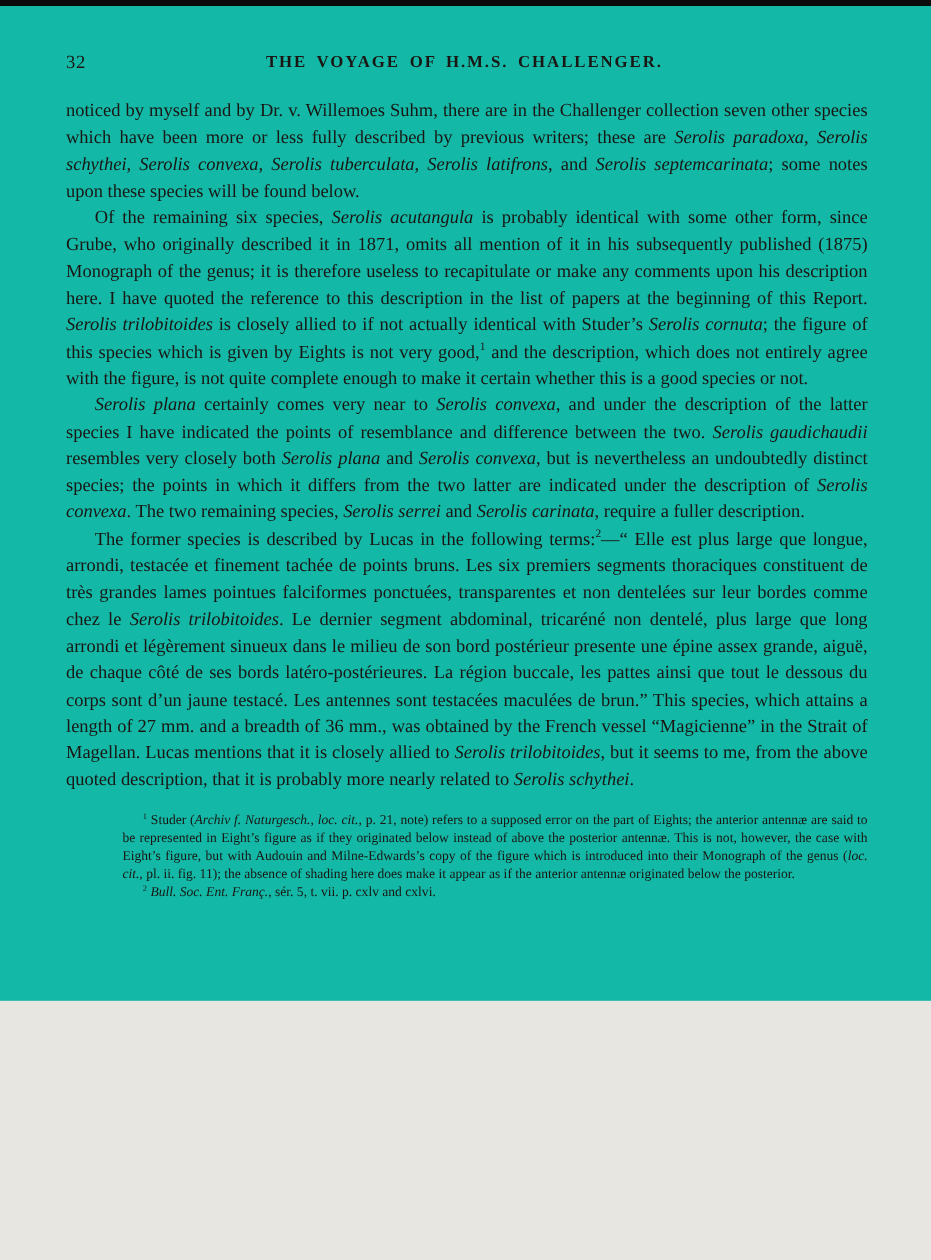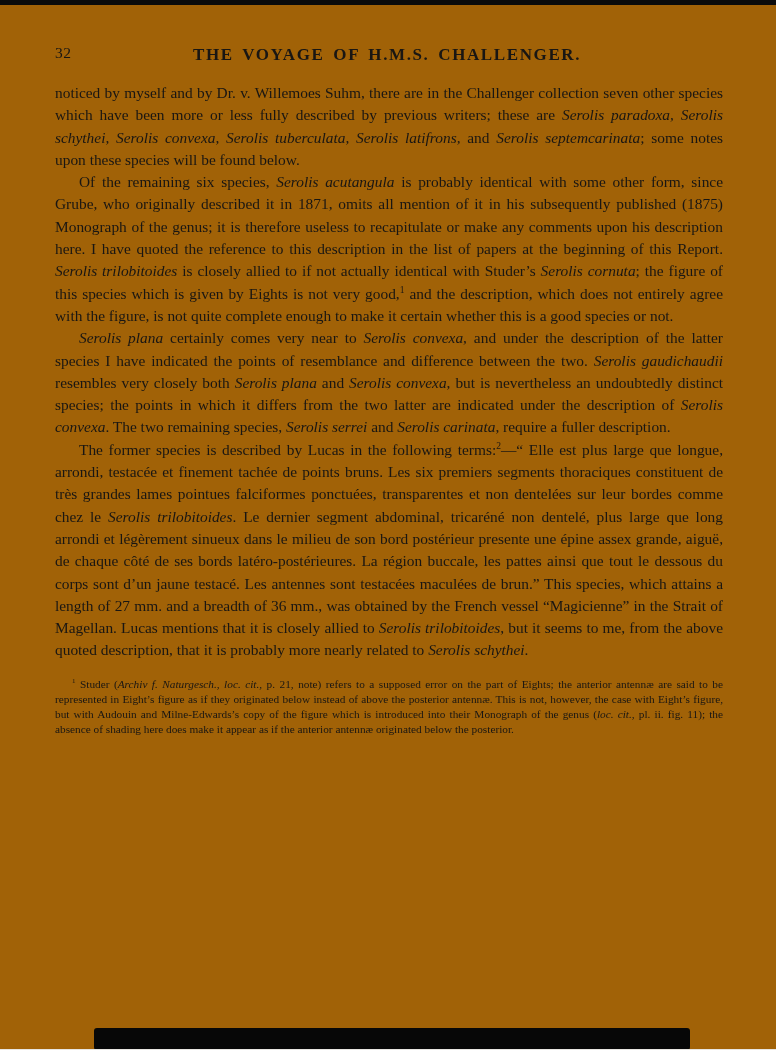--- a/index.html
+++ b/index.html
@@ -4,22 +4,22 @@
 <style>
   html,body{margin:0;padding:0;}
   body{
     width:776px;height:1050px;
     background:#e8e6e1;
     font-family:"Liberation Serif", serif;
     -webkit-font-smoothing:antialiased;
   }
   .sheet{
     position:relative;
-    width:776px;height:1049px;
-    background:#a16207;
+    width:776px;height:834px;
+    background:#14b8a6;
     color:#191613;
     overflow:hidden;
   }
   .scan-top-edge{
     position:absolute;top:0;left:0;width:776px;height:5px;
     background:#0b0b0b;
   }
   .scan-bottom-bar{
     position:absolute;left:94px;top:1028px;width:596px;height:22px;
     background:#070707;border-radius:3px;
@@ -27,36 +27,37 @@
   .header{
     position:absolute;top:44px;left:55px;width:668px;height:20px;
   }
   .page-number{
     position:absolute;left:0;top:0;
     font-size:15.5px;letter-spacing:.5px;
   }
   .running-title{
     position:absolute;left:0;right:4px;top:1px;
     text-align:center;
-    font-size:17px;font-weight:bold;letter-spacing:1.6px;
+    font-size:14px;font-weight:bold;letter-spacing:1.6px;
     word-spacing:3px;
   }
   .content{
     position:absolute;top:82px;left:55px;width:668px;
     text-align:justify;
     font-size:15.4px;line-height:22.3px;
   }
   .para{margin:0;}
   .para.indent{text-indent:24px;font-family:Liberation Serif, serif;}
   .it{font-style:italic;}
   sup{font-size:.62em;line-height:0;vertical-align:super;}
   .footnotes{
     margin-top:15px;
     font-size:11.3px;line-height:15px;
     text-align:justify;
+    margin-left:47px;
   }
   .fnote{margin:0;text-indent:17px;}
 </style>
 </head>
 <body>
 
 <div class="sheet">
 
   <div class="scan-top-edge"></div>
 
@@ -67,18 +68,19 @@
 
   <div class="content">
     <div>
         <p class="para"><span>noticed by myself and by Dr. v. Willemoes Suhm, there are in the Challenger collection seven other species which have been more or less fully described by previous writers; these are </span><span class="it">Serolis paradoxa, Serolis schythei, Serolis convexa, Serolis tuberculata, Serolis latifrons,</span><span> and </span><span class="it">Serolis septemcarinata</span><span>; some notes upon these species will be found below.</span></p>
         <p class="para indent"><span>Of the remaining six species, </span><span class="it">Serolis acutangula</span><span> is probably identical with some other form, since Grube, who originally described it in 1871, omits all mention of it in his subsequently published (1875) Monograph of the genus; it is therefore useless to recapitulate or make any comments upon his description here.  I have quoted the reference to this description in the list of papers at the beginning of this Report.  </span><span class="it">Serolis trilobitoides</span><span> is closely allied to if not actually identical with Studer’s </span><span class="it">Serolis cornuta</span><span>; the figure of this species which is given by Eights is not very good,</span><sup>1</sup><span> and the description, which does not entirely agree with the figure, is not quite complete enough to make it certain whether this is a good species or not.</span></p>
         <p class="para indent"><span class="it">Serolis plana</span><span> certainly comes very near to </span><span class="it">Serolis convexa</span><span>, and under the description of the latter species I have indicated the points of resemblance and difference between the two.  </span><span class="it">Serolis gaudichaudii</span><span> resembles very closely both </span><span class="it">Serolis plana</span><span> and </span><span class="it">Serolis convexa</span><span>, but is nevertheless an undoubtedly distinct species; the points in which it differs from the two latter are indicated under the description of </span><span class="it">Serolis convexa</span><span>.  The two remaining species, </span><span class="it">Serolis serrei</span><span> and </span><span class="it">Serolis carinata</span><span>, require a fuller description.</span></p>
         <p class="para indent"><span>The former species is described by Lucas in the following terms:</span><sup>2</sup><span>—“ Elle est plus large que longue, arrondi, testacée et finement tachée de points bruns.  Les six premiers segments thoraciques constituent de très grandes lames pointues falciformes ponctuées, transparentes et non dentelées sur leur bordes comme chez le </span><span class="it">Serolis trilobitoides</span><span>.  Le dernier segment abdominal, tricaréné non dentelé, plus large que long arrondi et légèrement sinueux dans le milieu de son bord postérieur presente une épine assex grande, aiguë, de chaque côté de ses bords latéro-postérieures.  La région buccale, les pattes ainsi que tout le dessous du corps sont d’un jaune testacé.  Les antennes sont testacées maculées de brun.”  This species, which attains a length of 27 mm. and a breadth of 36 mm., was obtained by the French vessel “Magicienne” in the Strait of Magellan.  Lucas mentions that it is closely allied to </span><span class="it">Serolis trilobitoides</span><span>, but it seems to me, from the above quoted description, that it is probably more nearly related to </span><span class="it">Serolis schythei</span><span>.</span></p>
       </div>
     <div class="footnotes">
         <p class="fnote"><sup>1</sup><span> Studer (</span><span class="it">Archiv f. Naturgesch., loc. cit.,</span><span> p. 21, note) refers to a supposed error on the part of Eights; the anterior antennæ are said to be represented in Eight’s figure as if they originated below instead of above the posterior antennæ. This is not, however, the case with Eight’s figure, but with Audouin and Milne-Edwards’s copy of the figure which is introduced into their Monograph of the genus (</span><span class="it">loc. cit.,</span><span> pl. ii. fig. 11); the absence of shading here does make it appear as if the anterior antennæ originated below the posterior.</span></p>
+        <p class="fnote"><sup>2</sup><span> </span><span class="it">Bull. Soc. Ent. Franç.</span><span>, sér. 5, t. vii. p. cxlv and cxlvi.</span></p>
       </div>
   </div>
 
   <div class="scan-bottom-bar"></div>
 
 </div>
 
 </body></html>

